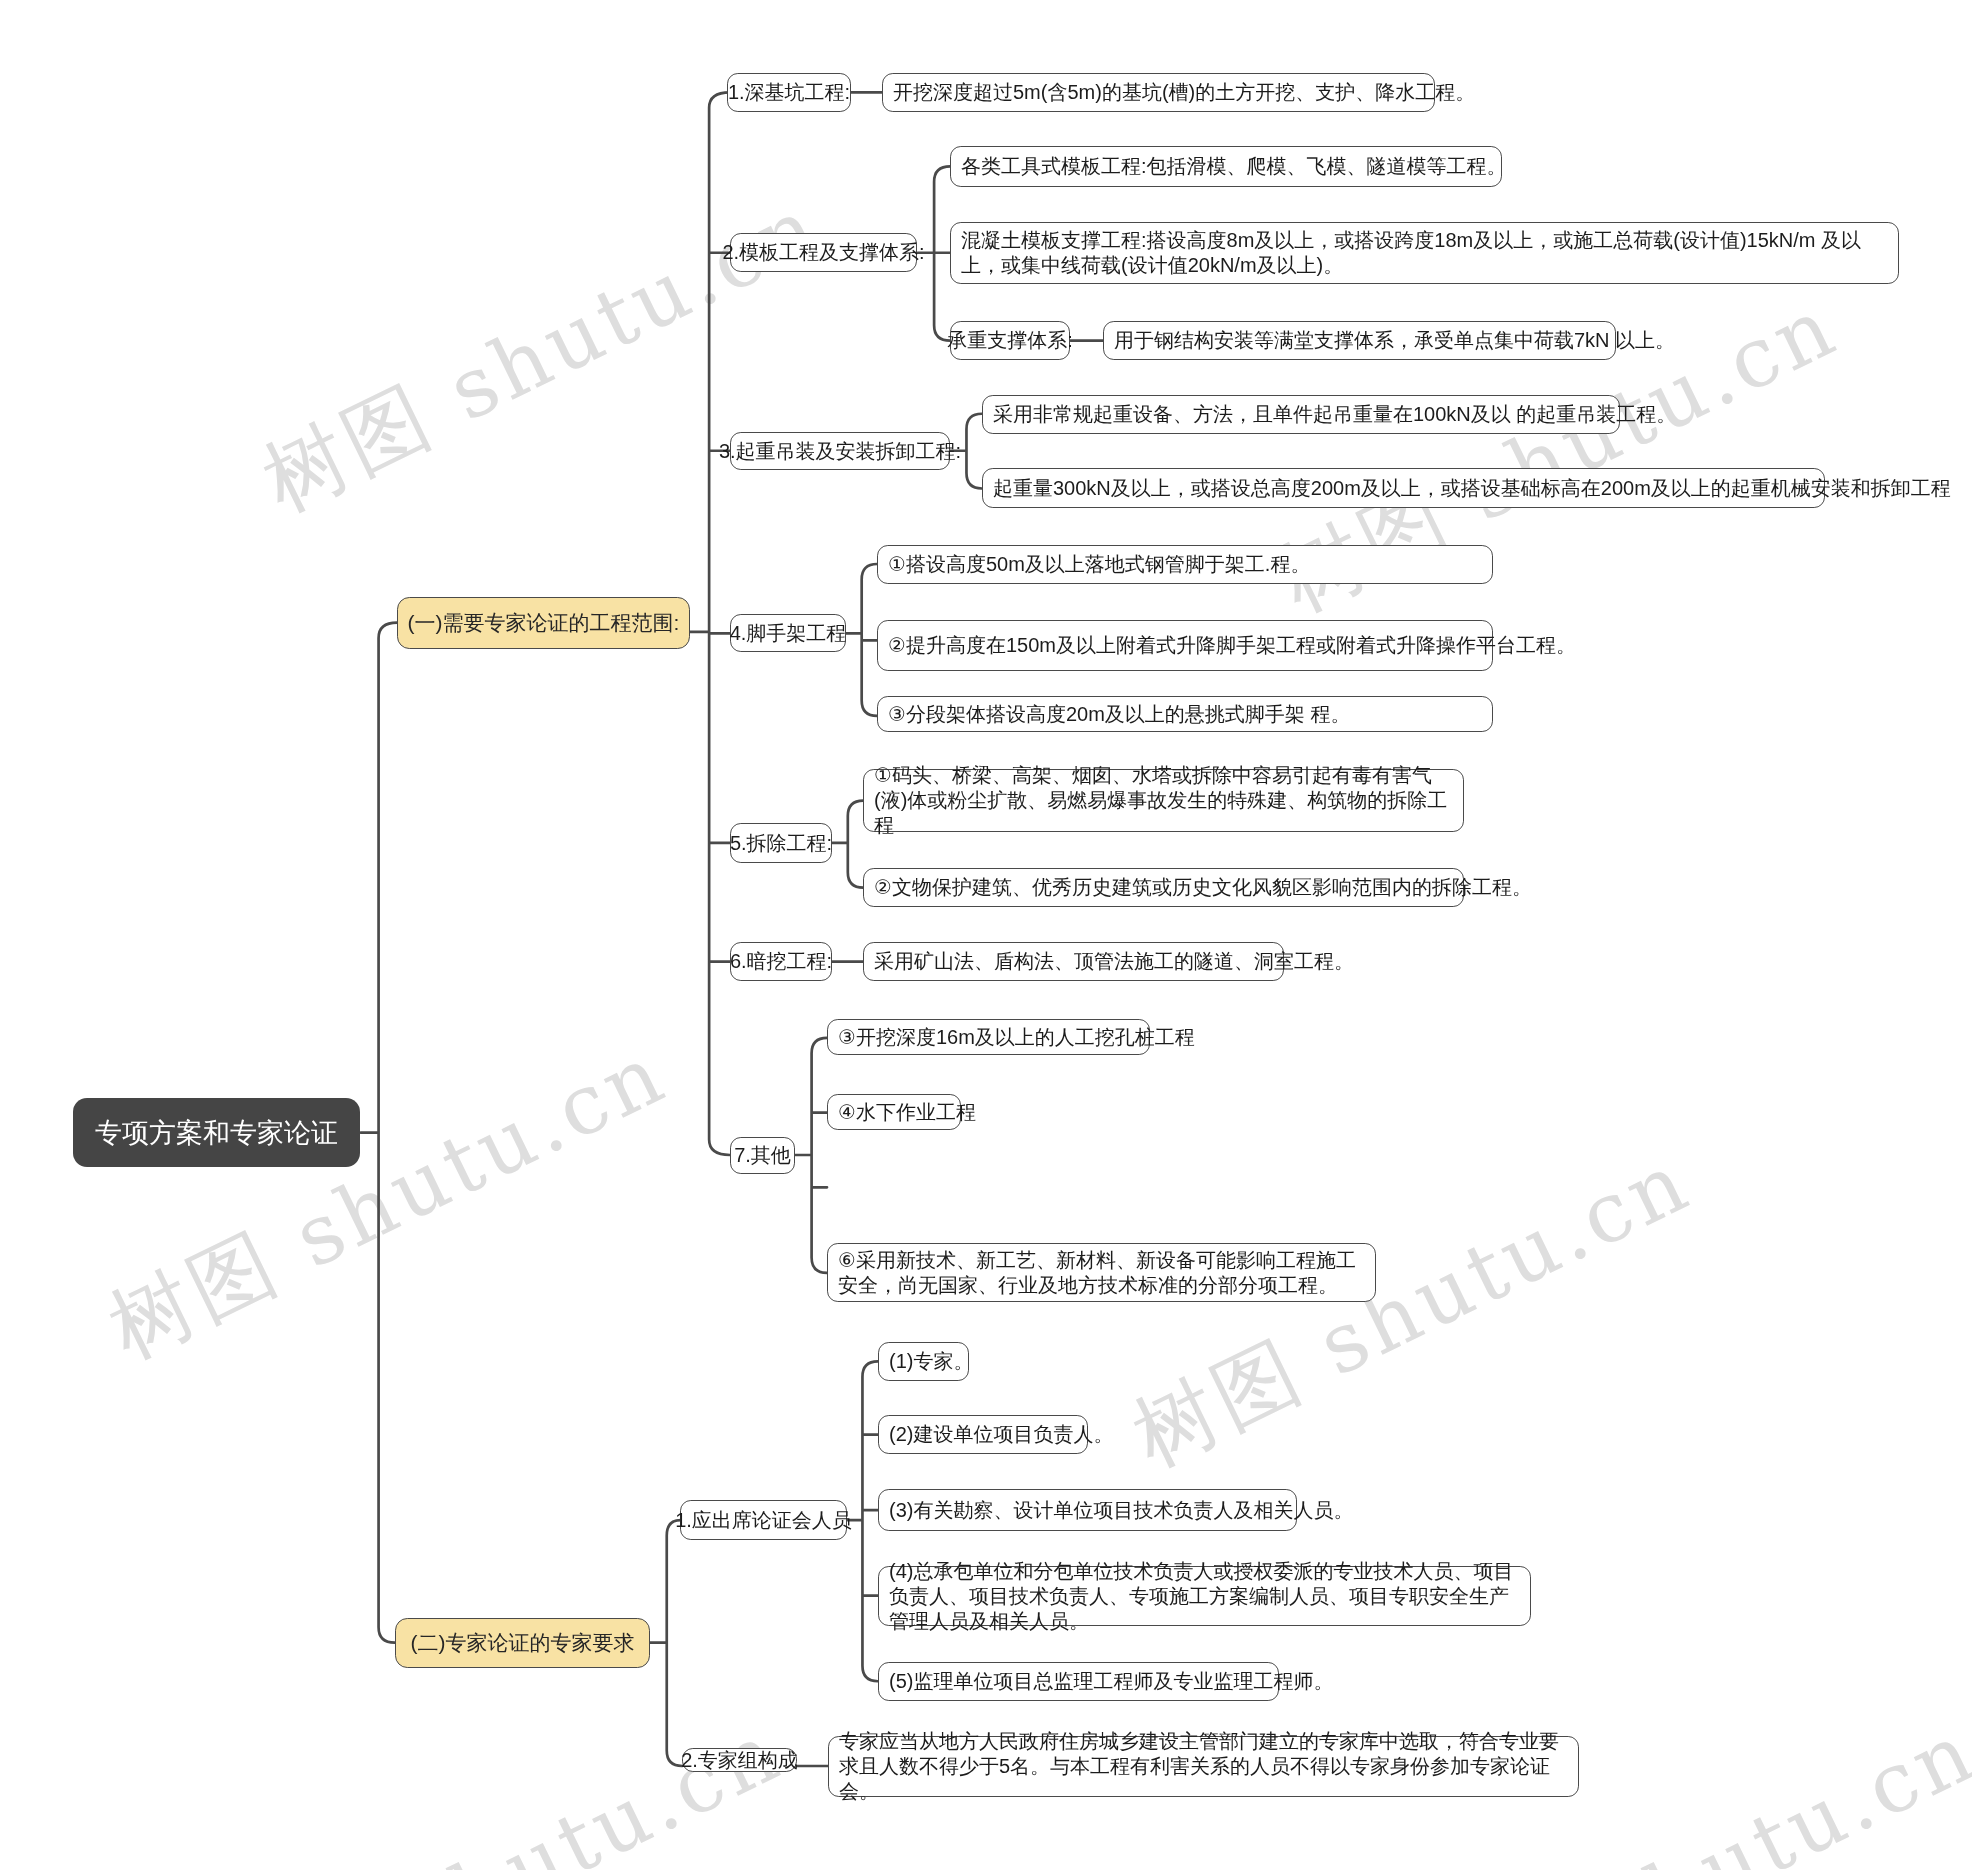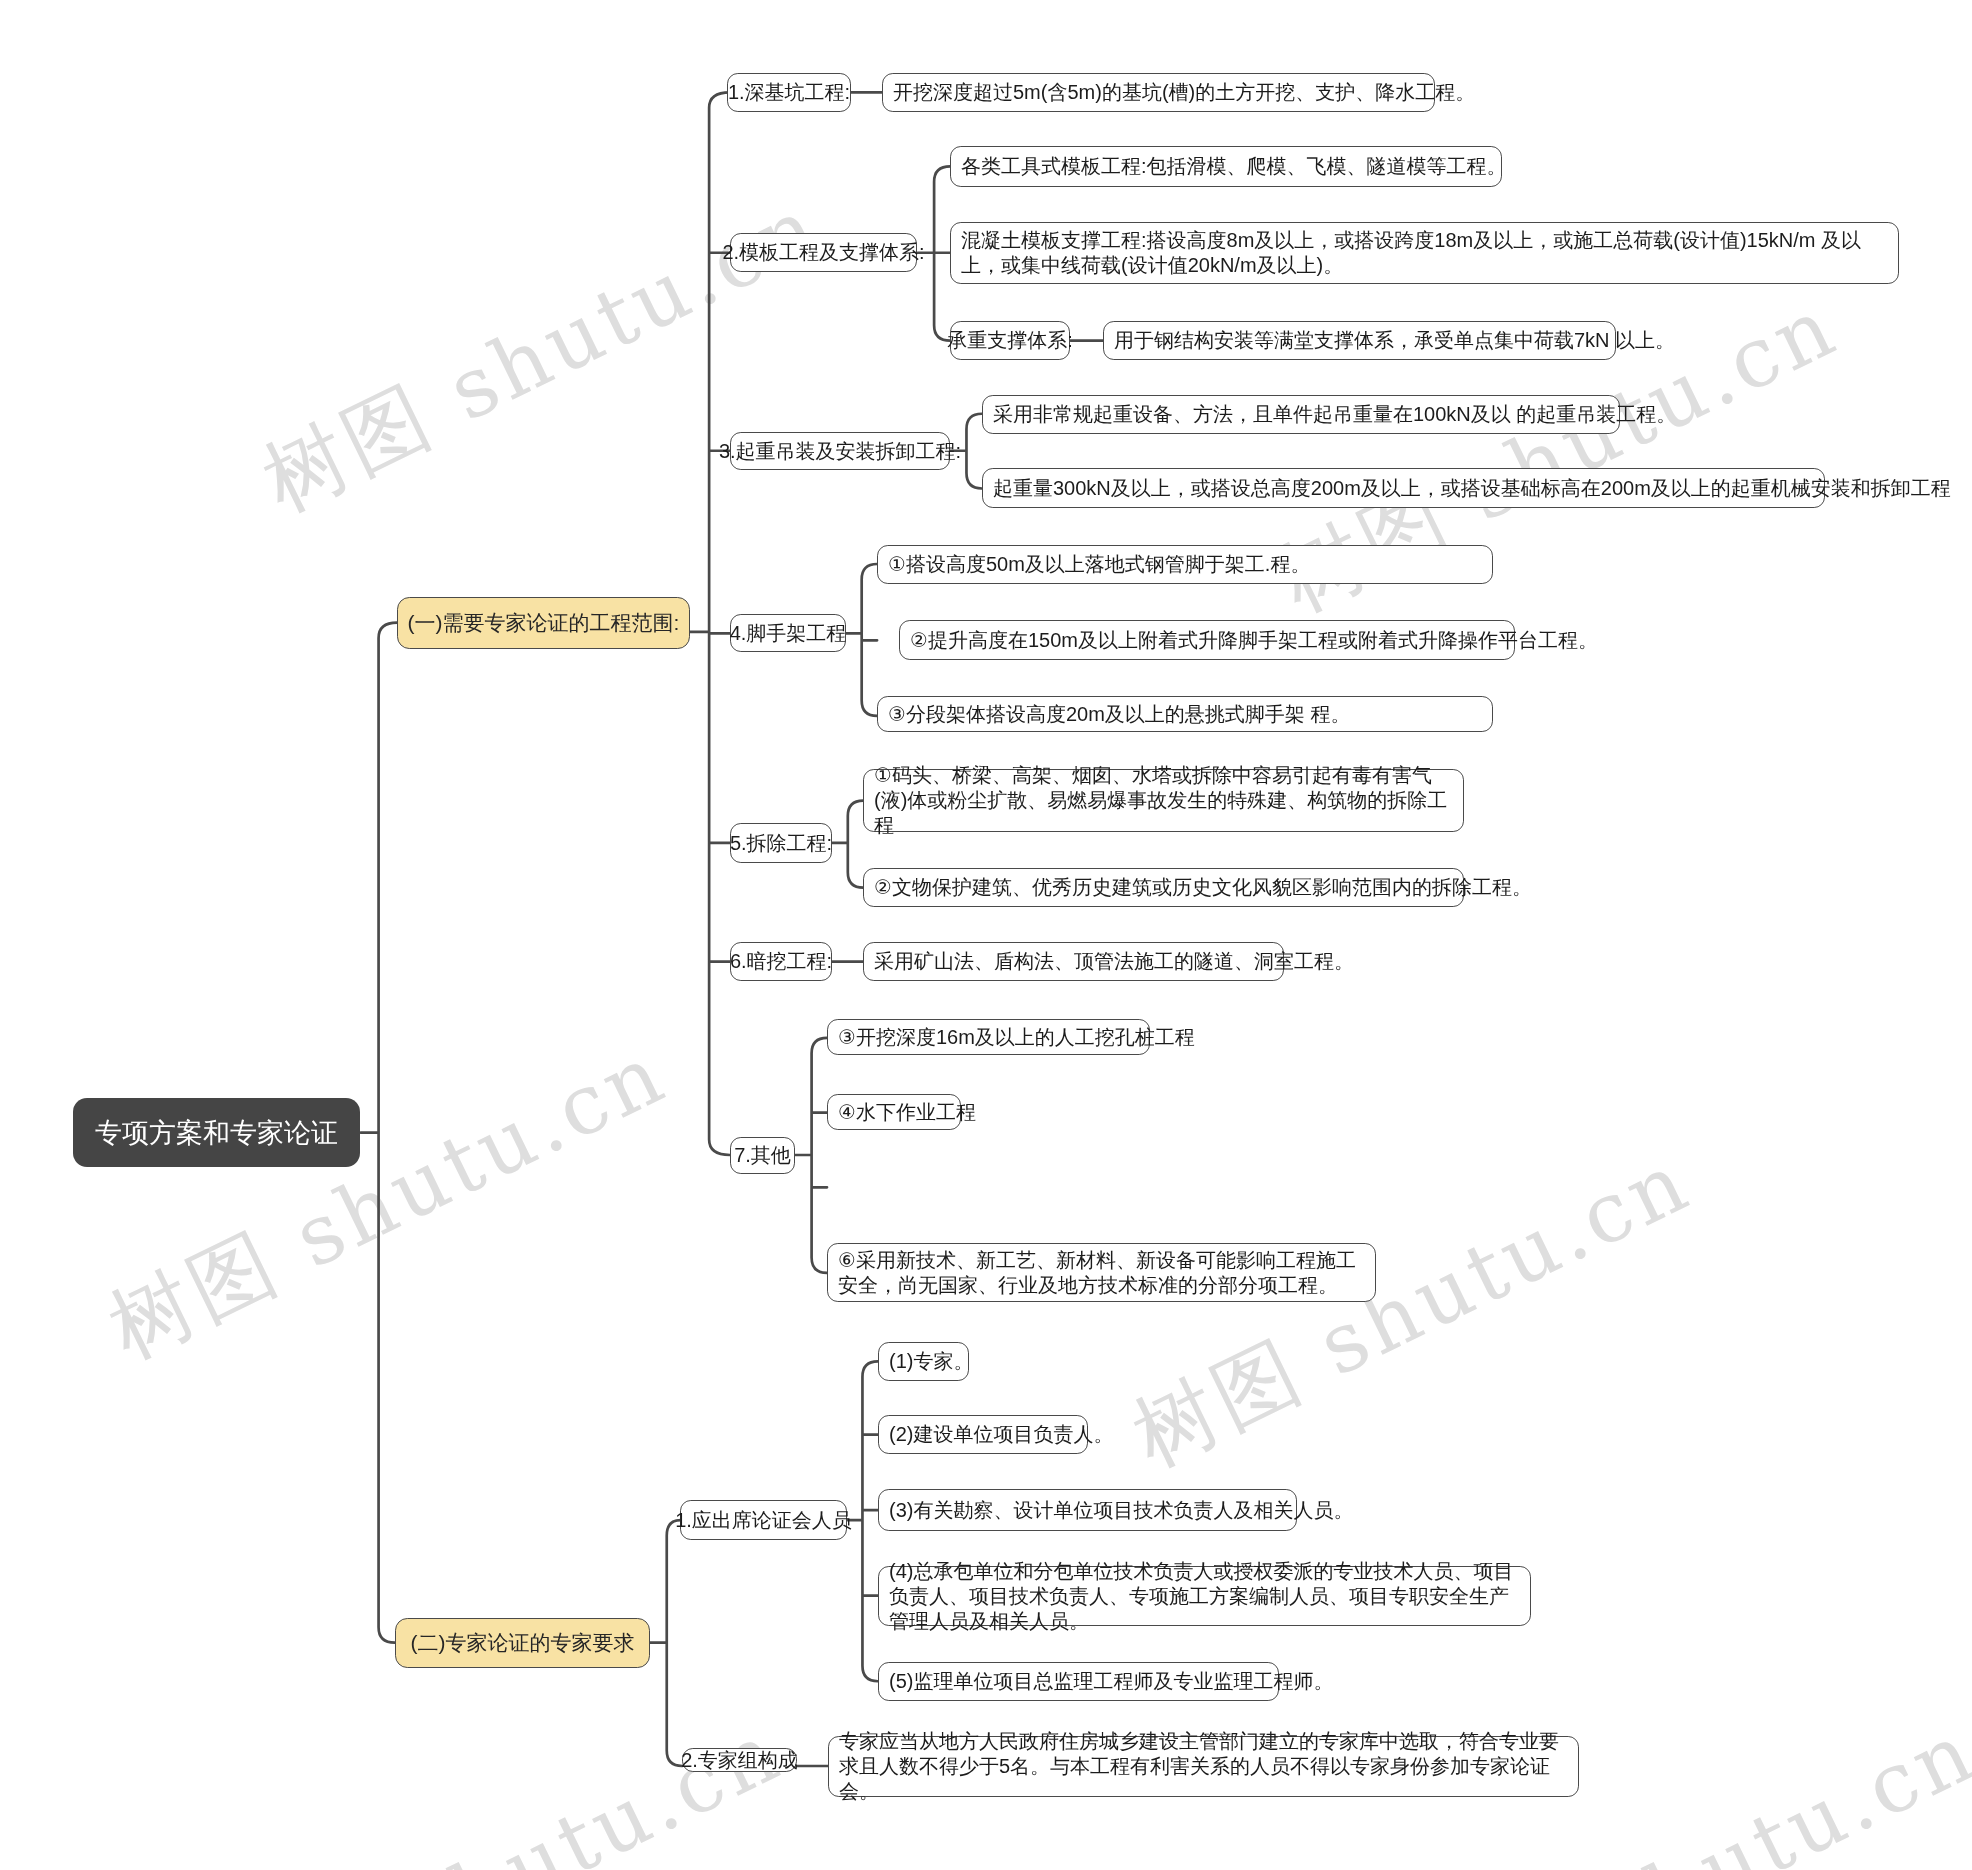--- a/index.html
+++ b/index.html
@@ -77,21 +77,21 @@
   <div class="box wrap" style="left:950px;top:222px;width:949px;height:62px;">混凝土模板支撑工程:搭设高度8m及以上，或搭设跨度18m及以上，或施工总荷载(设计值)15kN/m 及以上，或集中线荷载(设计值20kN/m及以上)。</div>
   <div class="box lab" style="left:950px;top:321px;width:120px;height:39px;">承重支撑体系:</div>
   <div class="box txt" style="left:1103px;top:321px;width:513px;height:39px;">用于钢结构安装等满堂支撑体系，承受单点集中荷载7kN 以上。</div>
 
   <div class="box lab" style="left:730px;top:432px;width:220px;height:38px;">3.起重吊装及安装拆卸工程:</div>
   <div class="box txt" style="left:982px;top:395px;width:638px;height:39px;">采用非常规起重设备、方法，且单件起吊重量在100kN及以 的起重吊装工程。</div>
   <div class="box txt" style="left:982px;top:468px;width:843px;height:40px;">起重量300kN及以上，或搭设总高度200m及以上，或搭设基础标高在200m及以上的起重机械安装和拆卸工程</div>
 
   <div class="box lab" style="left:730px;top:614px;width:116px;height:38px;">4.脚手架工程</div>
   <div class="box txt" style="left:877px;top:545px;width:616px;height:39px;">①搭设高度50m及以上落地式钢管脚于架工.程。</div>
-  <div class="box txt" style="left:899px;top:620px;width:616px;height:40px;">②提升高度在150m及以上附着式升降脚手架工程或附着式升降操作平台工程。</div>
+  <div class="box txt" style="left:877px;top:620px;width:616px;height:51px;">②提升高度在150m及以上附着式升降脚手架工程或附着式升降操作平台工程。</div>
   <div class="box txt" style="left:877px;top:696px;width:616px;height:36px;">③分段架体搭设高度20m及以上的悬挑式脚手架 程。</div>
 
   <div class="box lab" style="left:730px;top:823px;width:102px;height:40px;">5.拆除工程:</div>
   <div class="box wrap" style="left:863px;top:769px;width:601px;height:63px;">①码头、桥梁、高架、烟囱、水塔或拆除中容易引起有毒有害气(液)体或粉尘扩散、易燃易爆事故发生的特殊建、构筑物的拆除工程</div>
   <div class="box txt" style="left:863px;top:868px;width:601px;height:39px;">②文物保护建筑、优秀历史建筑或历史文化风貌区影响范围内的拆除工程。</div>
 
   <div class="box lab" style="left:730px;top:942px;width:102px;height:39px;">6.暗挖工程:</div>
   <div class="box txt" style="left:863px;top:942px;width:421px;height:39px;">采用矿山法、盾构法、顶管法施工的隧道、洞室工程。</div>
 
   <div class="box lab" style="left:730px;top:1137px;width:65px;height:37px;">7.其他</div>

